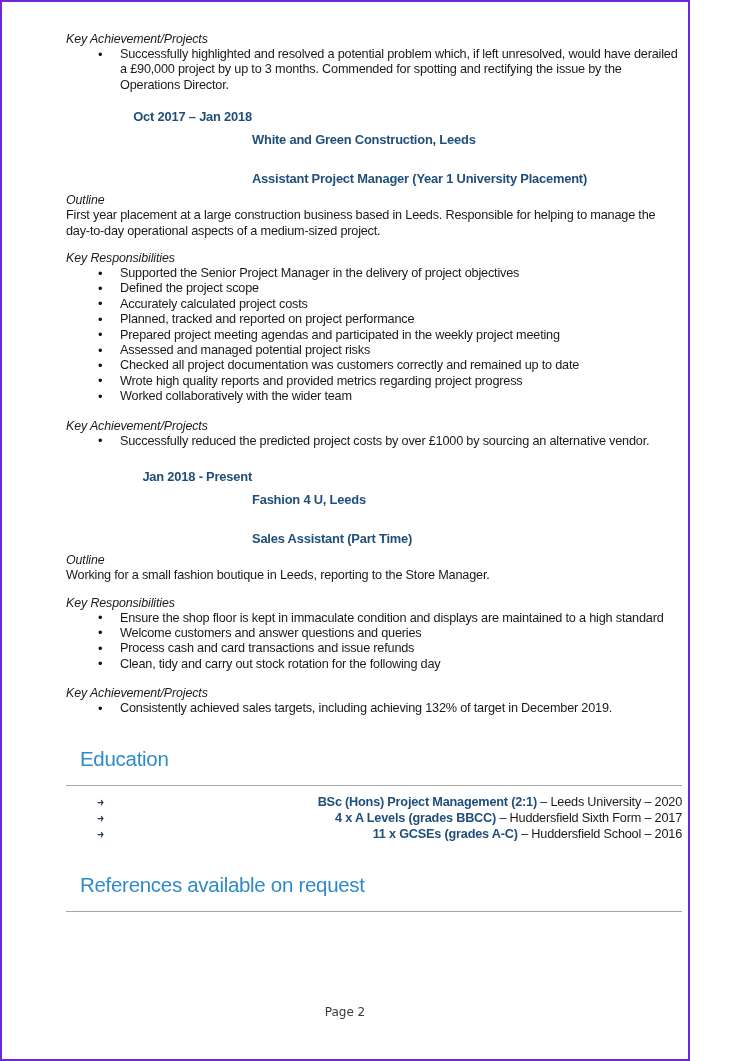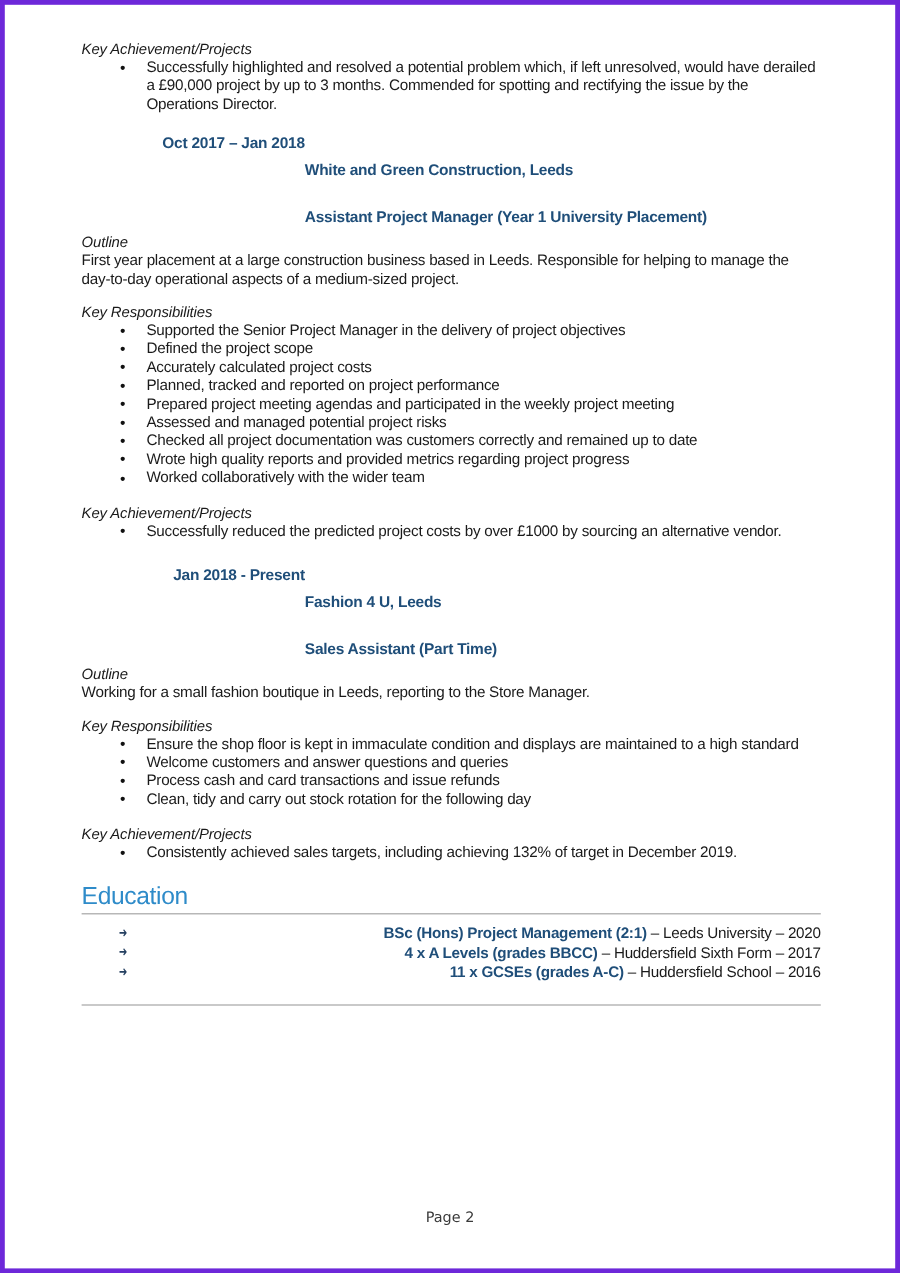--- a/index.html
+++ b/index.html
@@ -5,24 +5,24 @@
   html, body {
     margin: 0;
     padding: 0;
     background: #ffffff;
   }
   body {
     font-family: "DejaVu Sans", sans-serif;
   }
   .page {
     position: relative;
-    width: 750px;
+    width: 690px;
     height: 1061px;
     box-sizing: border-box;
-    border: 4px solid #6d28d9;
+    border: 2px solid #6d28d9;
     background: #ffffff;
     overflow: hidden;
   }
   .content {
     position: absolute;
     left: 64px;
     top: 30px;
     width: 616px;
   }
 
@@ -97,21 +97,21 @@
     letter-spacing: -0.2px;
     margin-top: 23px;
   }
 
   
   .section-heading {
     font-family: "Liberation Sans", sans-serif;
     font-size: 20.5px;
     font-weight: normal;
     color: #2e8bc9;
-    margin: 0;
+    margin: 14px;
     line-height: 24px;
     letter-spacing: -0.3px;
   }
   .section-rule {
     height: 0;
     border-top: 1px solid #a6a6a6;
     margin: 2px 0 0 0;
     width: 616px;
   }
 
@@ -271,19 +271,20 @@
         </li>
         <li>
           <span class="edu-bold">11 x GCSEs (grades A-C)</span><span class="edu-rest"> – Huddersfield School – 2016</span>
         </li>
       </ul>
     </div>
 
     <div class="sp-16"></div>
 
     <div>
+      <h2 class="section-heading">References available on request</h2>
       <div class="section-rule"></div>
     </div>
 
   </div>
 
   <div class="footer">Page 2</div>
 </div>
 
 </body></html>

